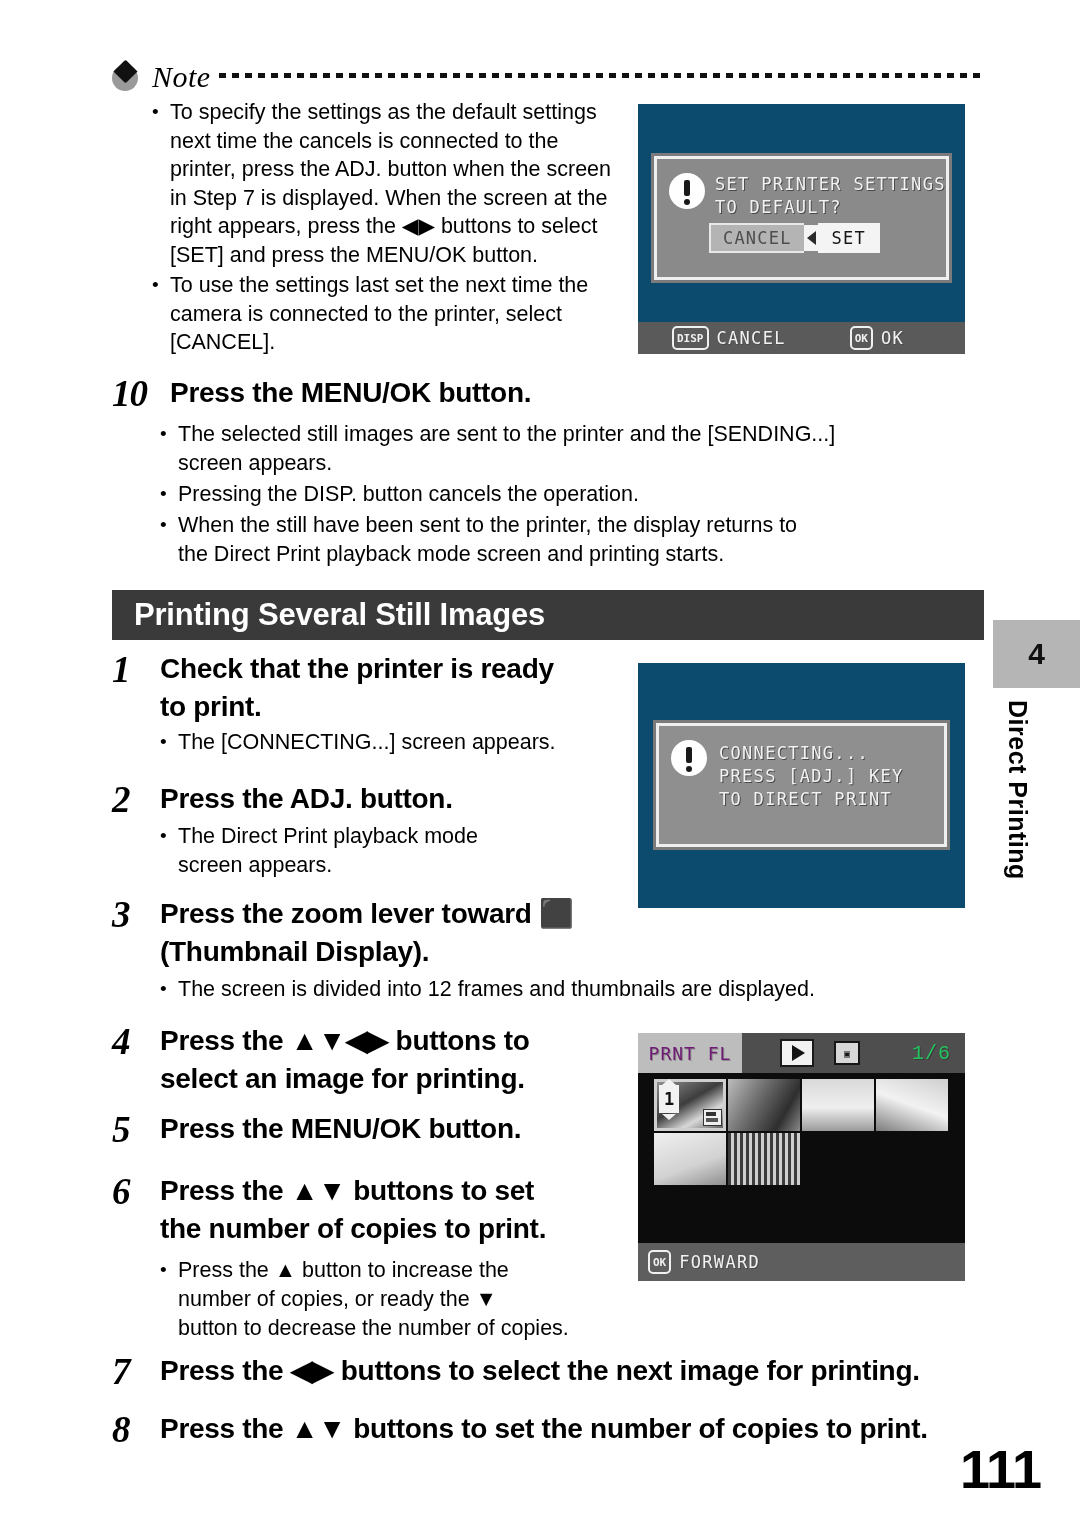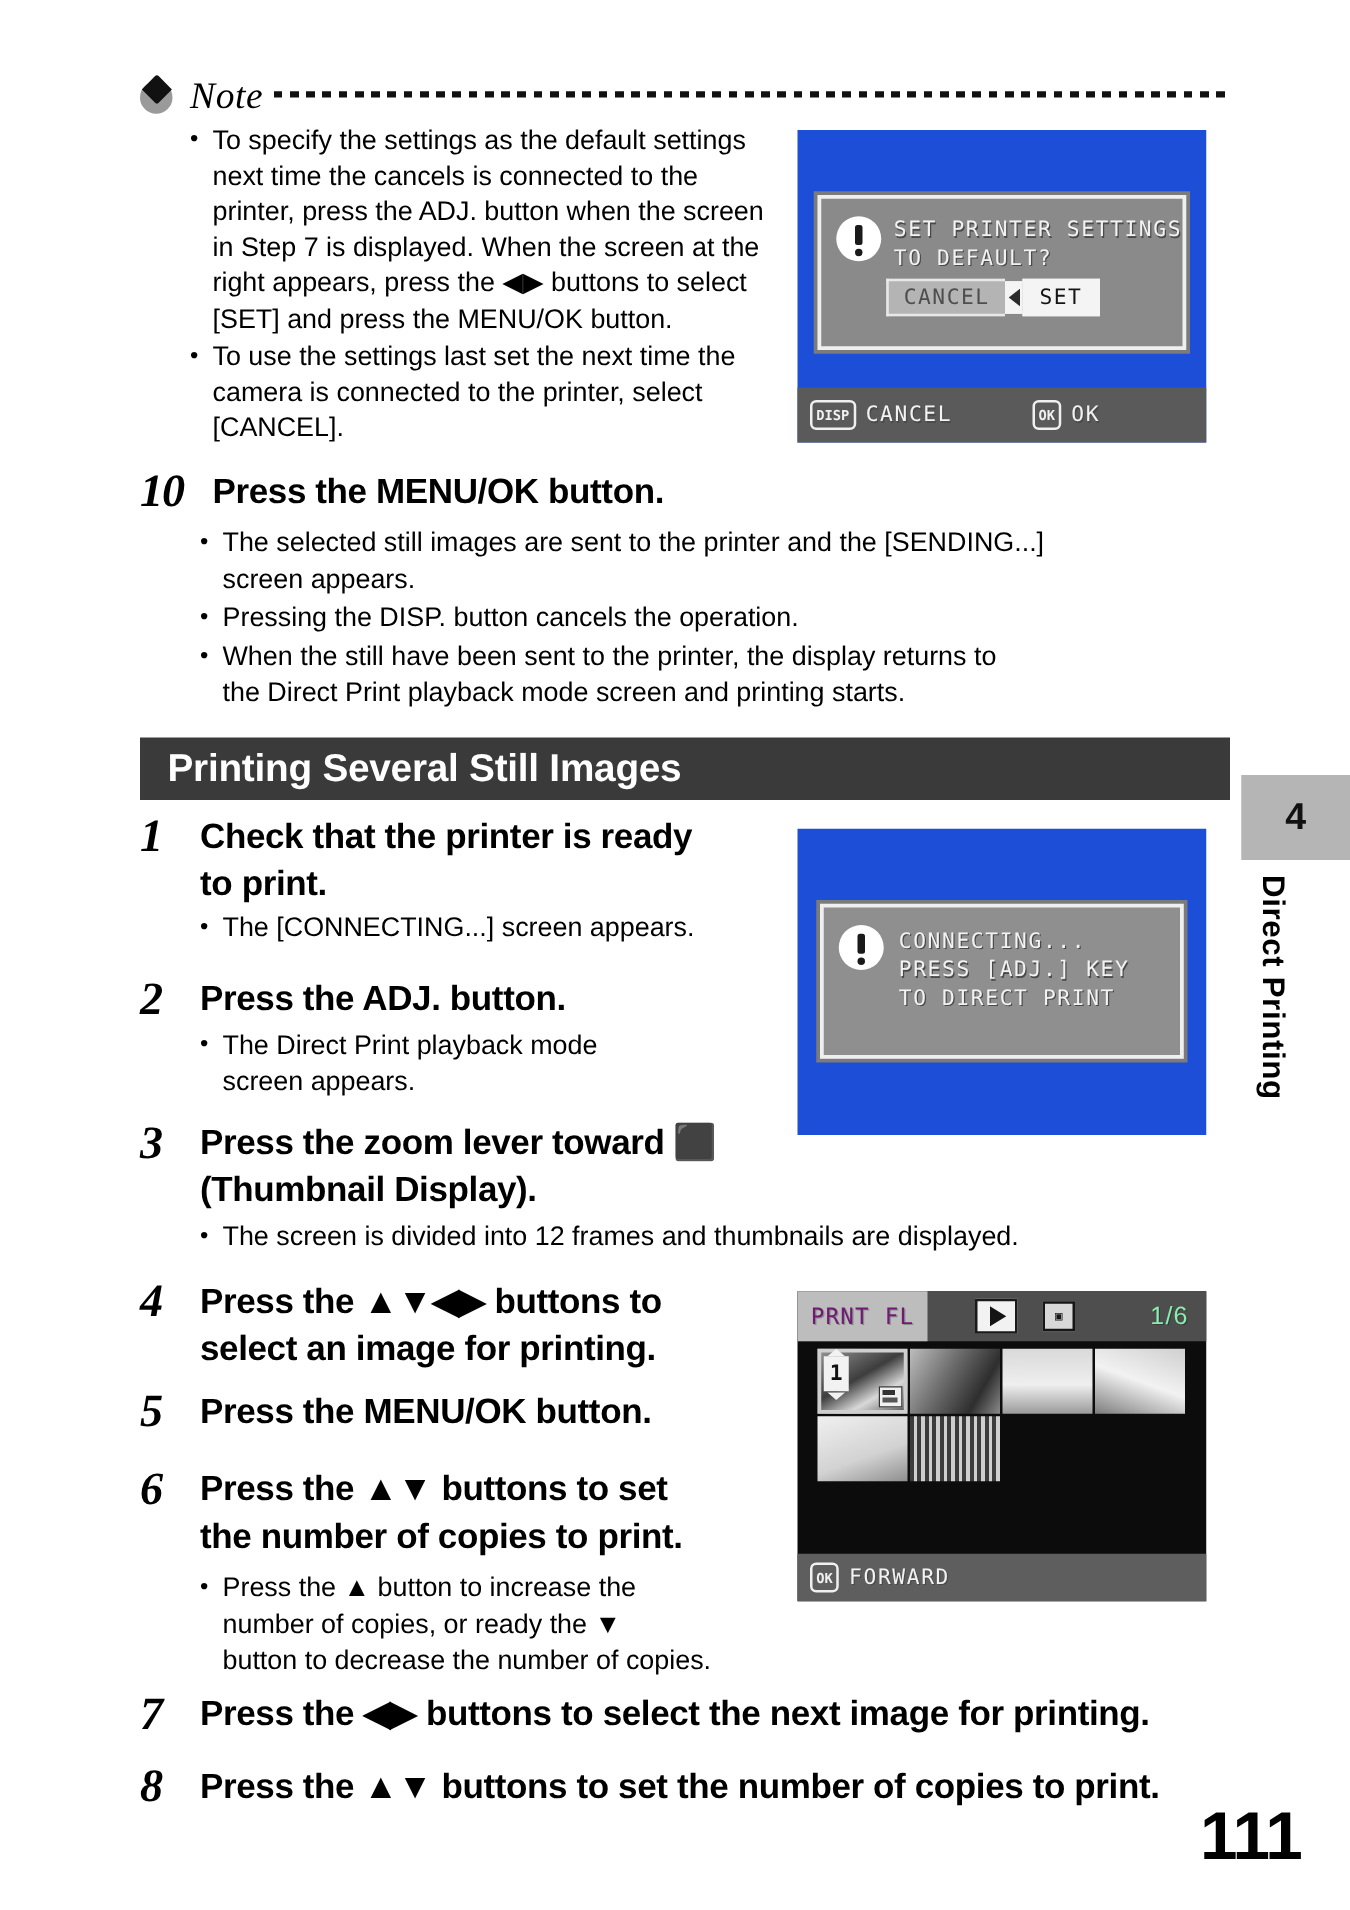--- a/index.html
+++ b/index.html
@@ -41,21 +41,21 @@
   }
 
   .note-list{
     position:absolute;left:152px;top:98px;width:470px;
   }
   .bl{display:flex;margin-bottom:2px;}
   .bl .dot{width:18px;flex:0 0 18px;font-size:19px;line-height:28.5px;text-align:left;}
   .bl .txt{font-size:21.5px;line-height:28.5px;}
 
   
-  .cam{position:absolute;background:#1d4ed8;}
+  .cam{position:absolute;background:#0c4a6e;}
   .cam1{left:638px;top:104px;width:327px;height:250px;}
   .cam .dialog{
     position:absolute;background:#8a8a8a;
     border:3px solid #efefef;
     box-shadow:0 0 0 3px #7b7b7b;
   }
   .cam1 .dialog{left:16px;top:52px;right:16px;height:118px;}
   .excl{
     position:absolute;left:12px;top:14px;width:36px;height:36px;border-radius:50%;
     background:#fff;
@@ -81,22 +81,22 @@
   }
   .kbtn.off{background:#b4b4b4;color:#4e4e4e;border:2px solid #e8e8e8;border-right:none;}
   .kbtn.on{background:#f4f4f4;color:#161616;border:2px solid #f4f4f4;}
   .tri-left{
     width:0;height:0;border-top:7px solid transparent;border-bottom:7px solid transparent;
     border-right:9px solid #2b2b2b;background:#f4f4f4;margin-left:-1px;
   }
   .tri-wrap{background:#f4f4f4;display:flex;align-items:center;padding:4px 2px 4px 4px;
     border-top:2px solid #f4f4f4;border-bottom:2px solid #f4f4f4;}
   .cam-bar{
-    position:absolute;left:0;right:0;bottom:0;height:44px;background:#5a5a5a;
-    display:flex;align-items:center;
+    position:absolute;left:0;right:0;bottom:0;height:32px;background:#5a5a5a;
+    display:flex;align-items:center;padding-left:24px;
   }
   .badge{
     display:inline-flex;align-items:center;justify-content:center;
     border:2px solid #f0f0f0;border-radius:5px;color:#f0f0f0;
     font-family:"DejaVu Sans Mono", monospace;font-weight:bold;
     padding:0 3px;height:20px;margin-right:8px;
   }
   .badge.sm{font-size:11px;letter-spacing:0;}
   .bar-item{display:flex;align-items:center;}
 
@@ -147,22 +147,22 @@
   .play i{
     width:0;height:0;border-top:8px solid transparent;border-bottom:8px solid transparent;
     border-left:13px solid #141414;display:block;margin-left:3px;
   }
   .dpicon{
     width:22px;height:20px;margin-left:20px;border:2px solid #161616;background:#d8d8d8;
     display:flex;align-items:center;justify-content:center;
     font-family:"DejaVu Sans Mono", monospace;font-size:10px;color:#161616;
   }
   .counter{
-    margin-left:auto;margin-right:14px;color:#86efac;
-    font-family:Liberation Sans, sans-serif;font-size:20px;letter-spacing:1px;
+    margin-left:auto;margin-right:14px;color:#22c55e;
+    font-family:Liberation Mono, monospace;font-size:20px;letter-spacing:1px;
     text-shadow:1px 1px 0 #3a3a3a;
   }
   .grid{
     position:absolute;left:16px;top:46px;width:294px;
     display:grid;grid-template-columns:repeat(4,72px);grid-auto-rows:52px;gap:2px;
   }
   .th{position:relative;overflow:hidden;background:#3a3a3a;}
   .th.sel{outline:3px solid #cfcfcf;outline-offset:-3px;}
   .copybox{
     position:absolute;left:5px;top:6px;width:20px;height:28px;background:#f2f2f2;

